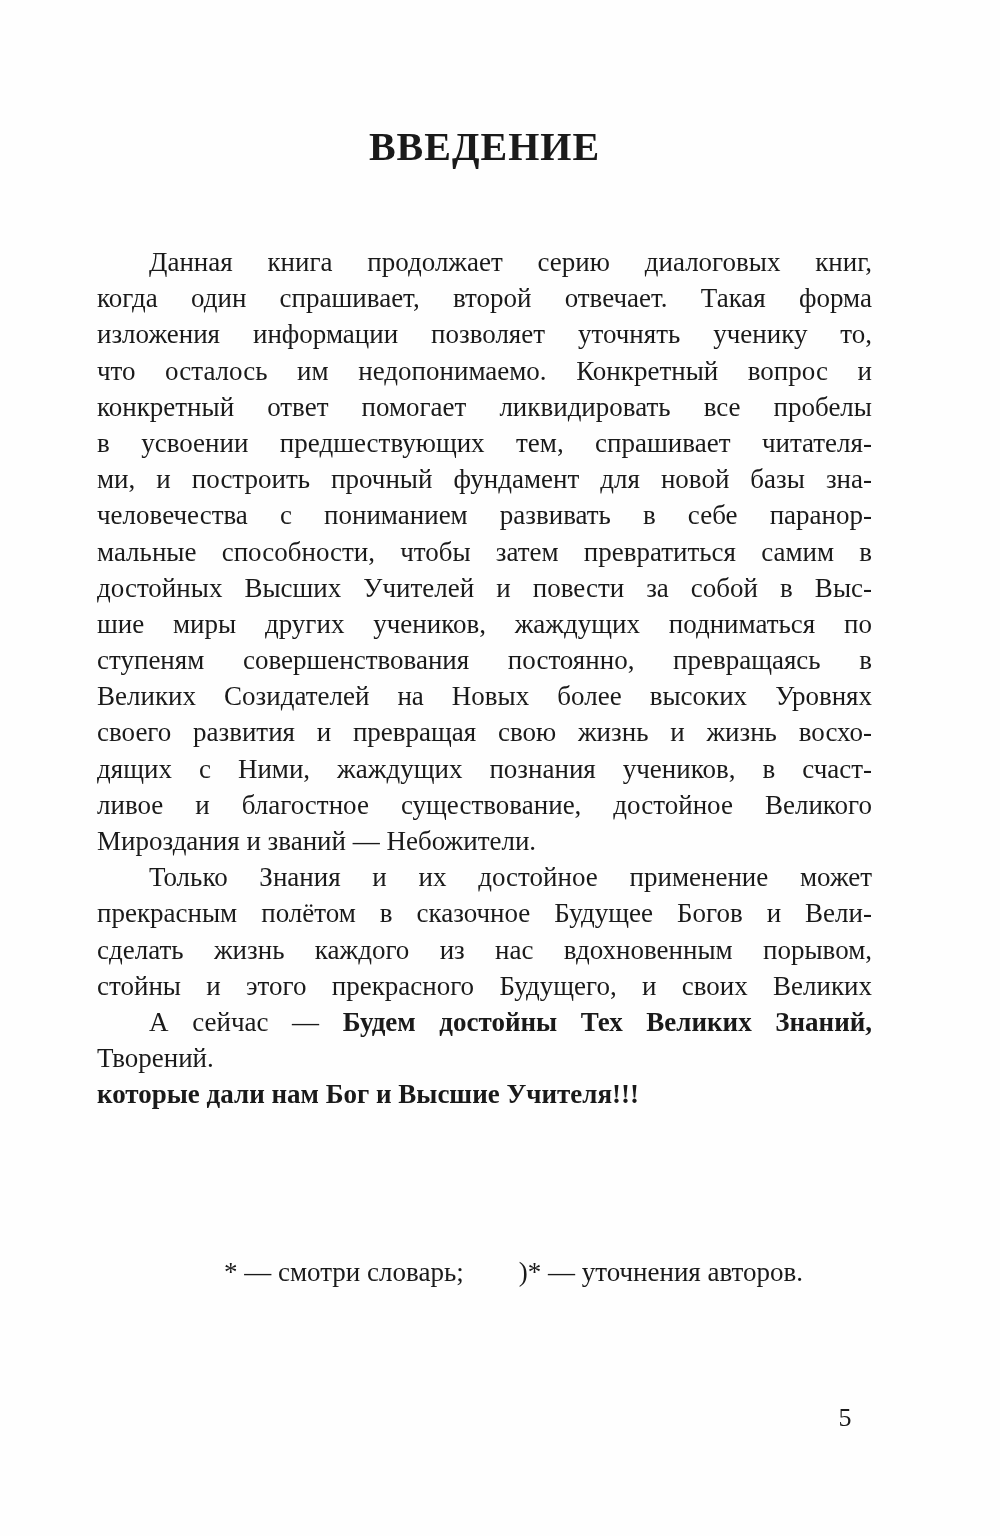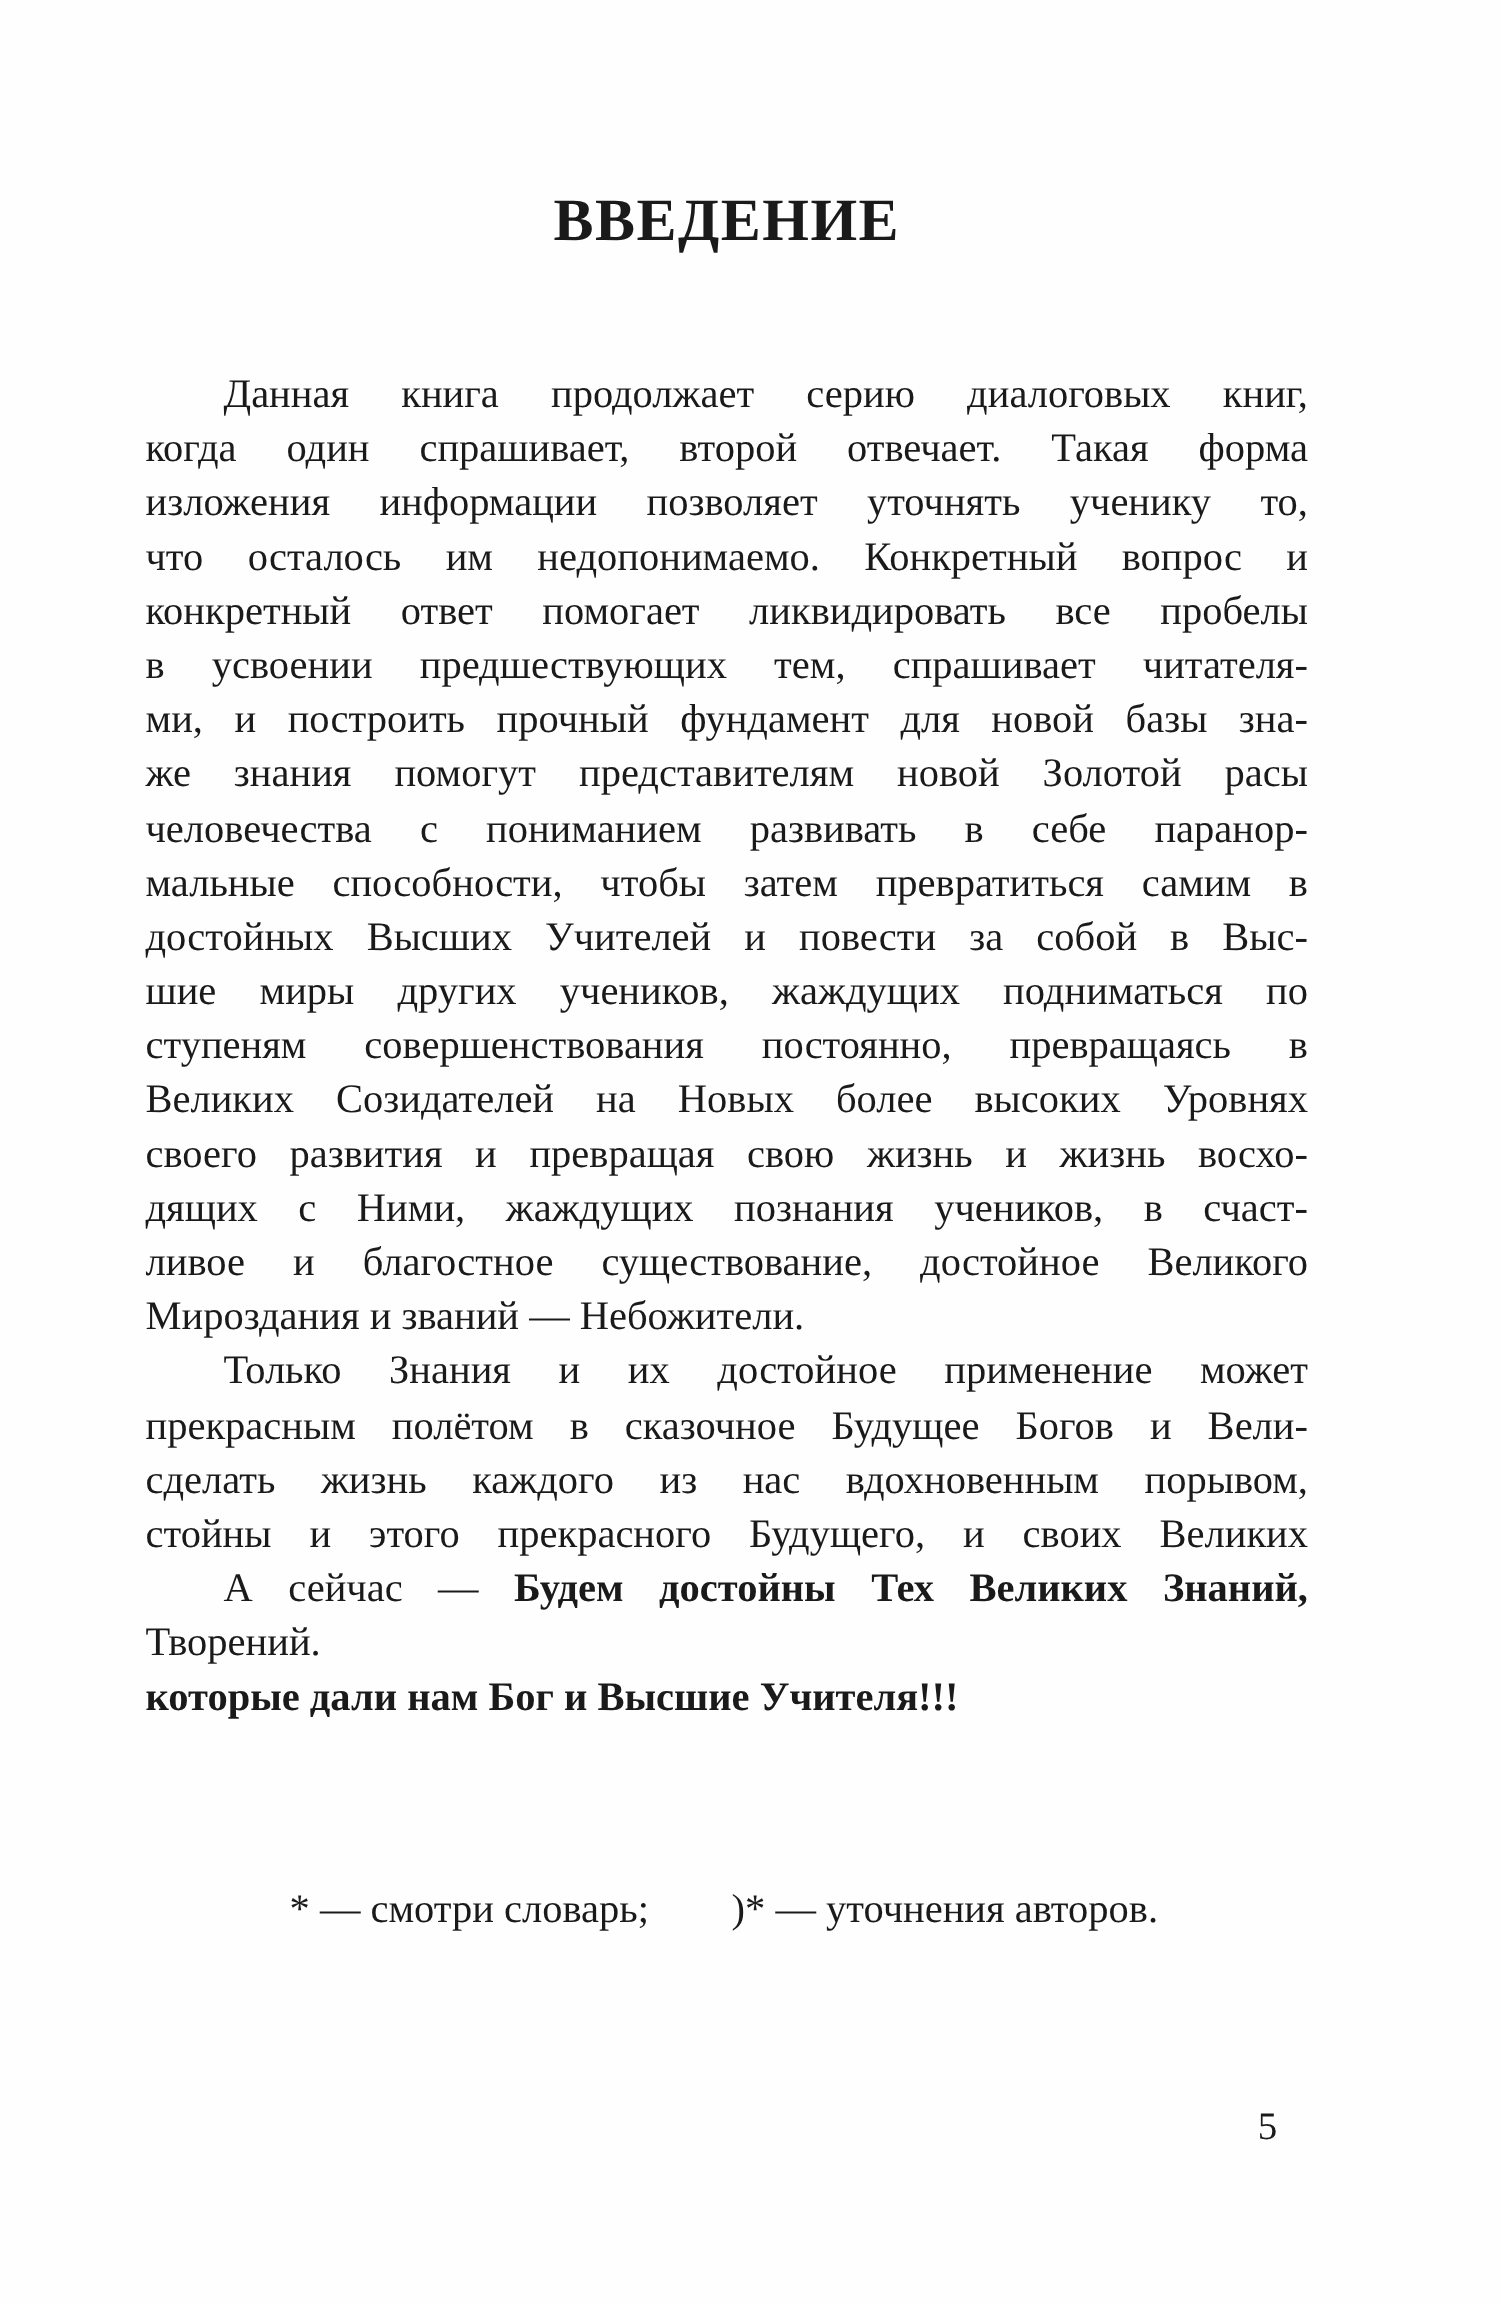--- a/index.html
+++ b/index.html
@@ -46,21 +46,21 @@
     text-indent: 52px;
   }
   .line.last {
     text-align-last: left;
   }
   .bold {
     font-weight: bold;
   }
   .footnote {
     position: absolute;
-    left: 81px;
+    left: 112px;
     top: 1254px;
     width: 775px;
     box-sizing: border-box;
     padding-left: 112px;
     font-size: 27px;
     line-height: 36.2px;
   }
   .footnote .right-part {
     margin-left: 55px;
   }
@@ -82,21 +82,20 @@
   <h1 class="title">ВВЕДЕНИЕ</h1>
 
   <div class="body-text" id="paragraphs">
       <div class="line indent"><span>Данная книга продолжает серию диалоговых книг,</span></div>
       <div class="line"><span>когда один спрашивает, второй отвечает. Такая форма</span></div>
       <div class="line"><span>изложения информации позволяет уточнять ученику то,</span></div>
       <div class="line"><span>что осталось им недопонимаемо. Конкретный вопрос и</span></div>
       <div class="line"><span>конкретный ответ помогает ликвидировать все пробелы</span></div>
       <div class="line"><span>в усвоении предшествующих тем, спрашивает читателя-</span></div>
       <div class="line"><span>ми, и построить прочный фундамент для новой базы зна-</span></div>
-      <div class="line"><span>же знания помогут представителям новой Золотой расы</span></div>
       <div class="line"><span>человечества с пониманием развивать в себе паранор-</span></div>
       <div class="line"><span>мальные способности, чтобы затем превратиться самим в</span></div>
       <div class="line"><span>достойных Высших Учителей и повести за собой в Выс-</span></div>
       <div class="line"><span>шие миры других учеников, жаждущих подниматься по</span></div>
       <div class="line"><span>ступеням совершенствования постоянно, превращаясь в</span></div>
       <div class="line"><span>Великих Созидателей на Новых более высоких Уровнях</span></div>
       <div class="line"><span>своего развития и превращая свою жизнь и жизнь восхо-</span></div>
       <div class="line"><span>дящих с Ними, жаждущих познания учеников, в счаст-</span></div>
       <div class="line"><span>ливое и благостное существование, достойное Великого</span></div>
       <div class="line last"><span>Мироздания и званий — Небожители.</span></div>

